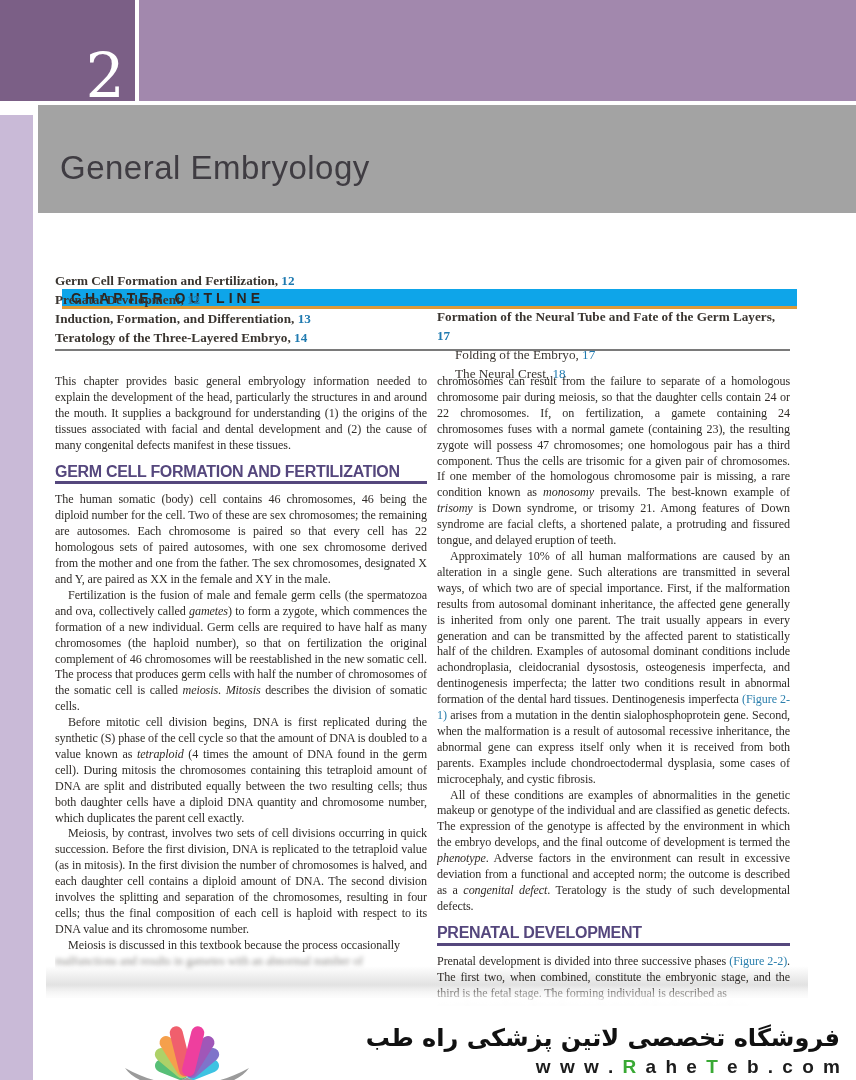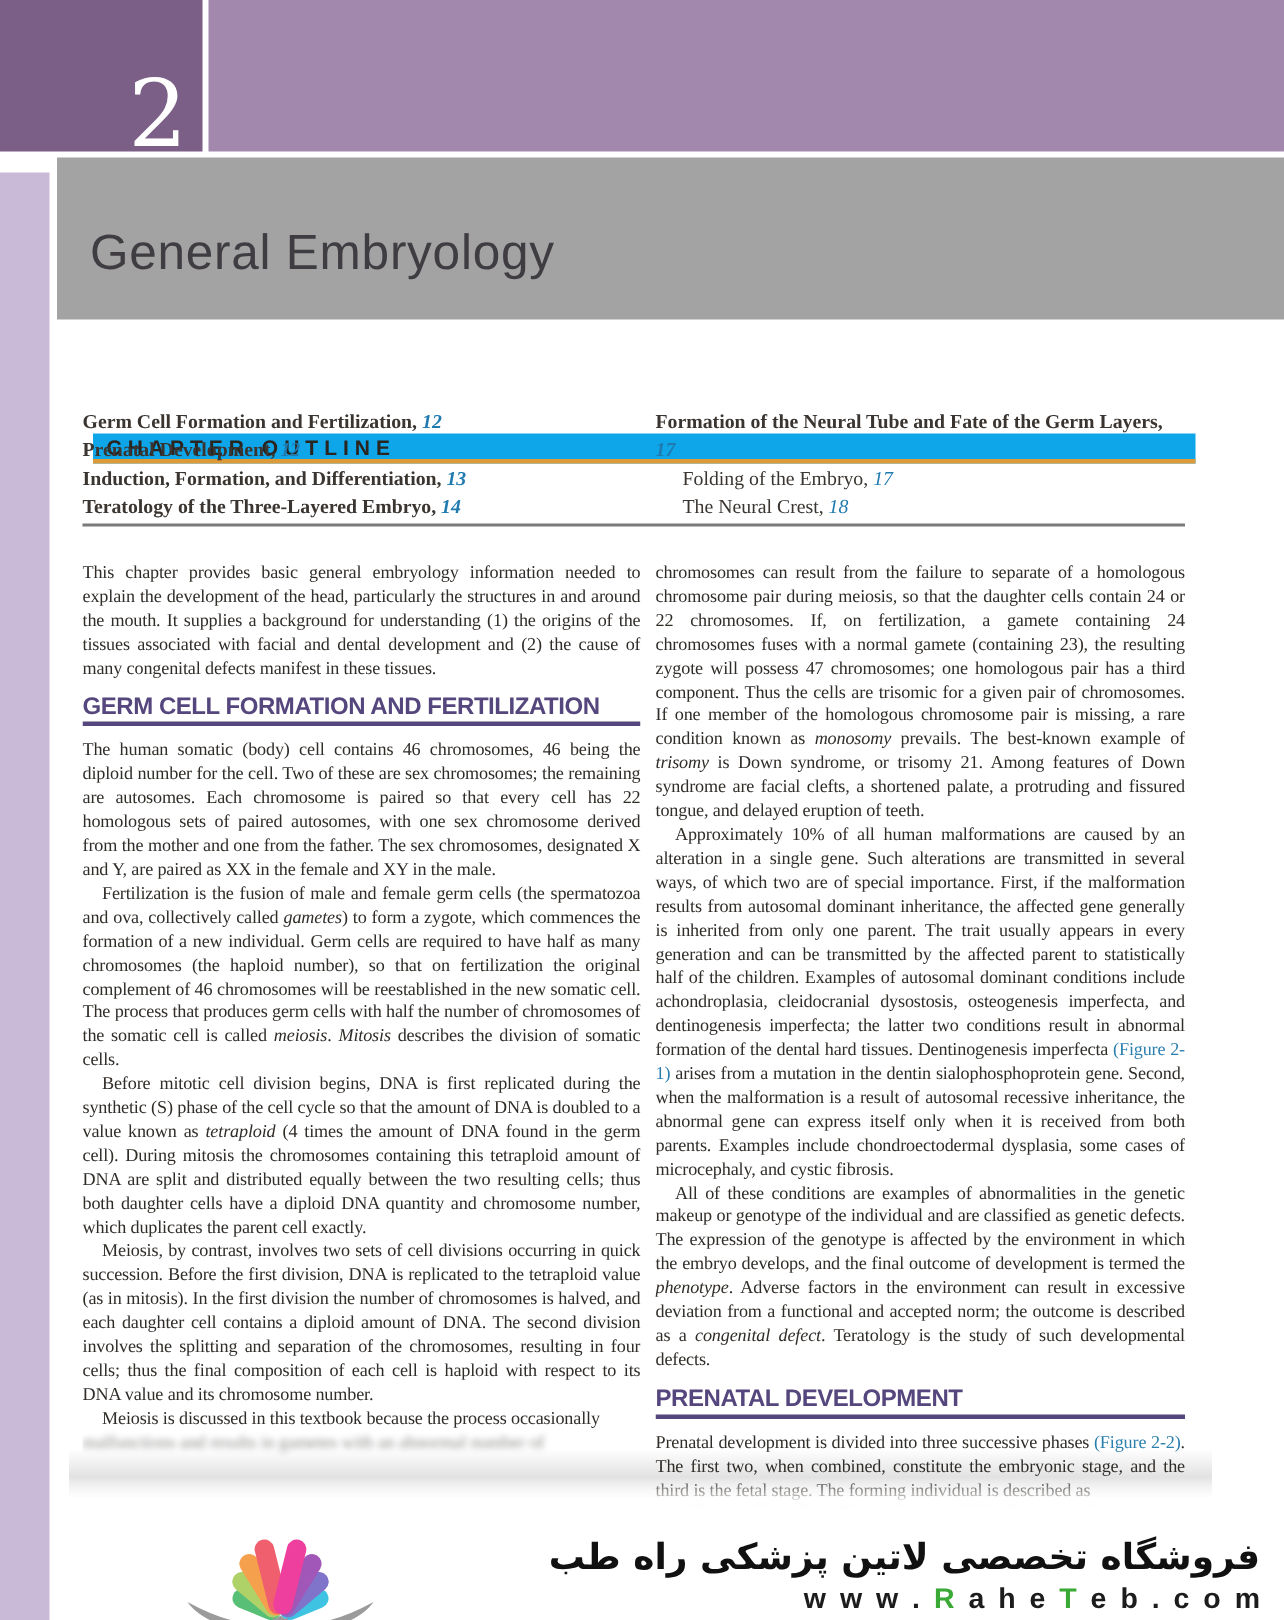--- a/index.html
+++ b/index.html
@@ -16,24 +16,24 @@
         font-family:"Liberation Sans","DejaVu Sans",sans-serif;font-weight:400;
         font-size:33px;letter-spacing:0.5px;}
   
   .outline-header{position:absolute;left:62px;top:245px;width:735px;height:17px;
         background:#0ea5e9;border-bottom:3px solid #dd9a38;margin-top:44px;}
   .outline-header span{display:block;padding:1px 0 0 9px;color:#2b2520;
         font-family:"Liberation Sans","DejaVu Sans",sans-serif;font-weight:700;
         font-size:14px;letter-spacing:4px;}
   .outline-col{position:absolute;top:271px;font-size:13.2px;line-height:19px;color:#3a3530;}
   .outline-col.left{left:55px;width:370px;}
-  .outline-col.right{left:437px;width:353px;}
+  .outline-col.right{left:437px;width:353px;margin-top:36px;}
   .o-item{font-weight:700;}
   .o-item.sub{font-weight:400;padding-left:18px;}
-  .o-page{color:#1f7ab0;font-style:italic;}
+  .o-page{color:#1f7ab0;}
   .outline-rule{position:absolute;left:55px;top:349px;width:735px;height:2px;background:#7a7a7a;}
   
   .scan-band{position:absolute;left:46px;top:966px;width:762px;height:32px;z-index:0;
         background:linear-gradient(180deg,rgba(120,120,120,0) 0%,rgba(120,120,120,0.22) 60%,rgba(120,120,120,0.05) 100%);}
   .col{position:absolute;top:374px;height:632px;overflow:hidden;z-index:1;
         font-size:12.1px;line-height:15.9px;text-align:justify;color:#302c28;letter-spacing:-0.1px;}
   .col-left{left:55px;width:372px;}
   .col-right{left:437px;width:353px;}
   .body-p{margin:0;}
   .body-p.ind{text-indent:13px;}

